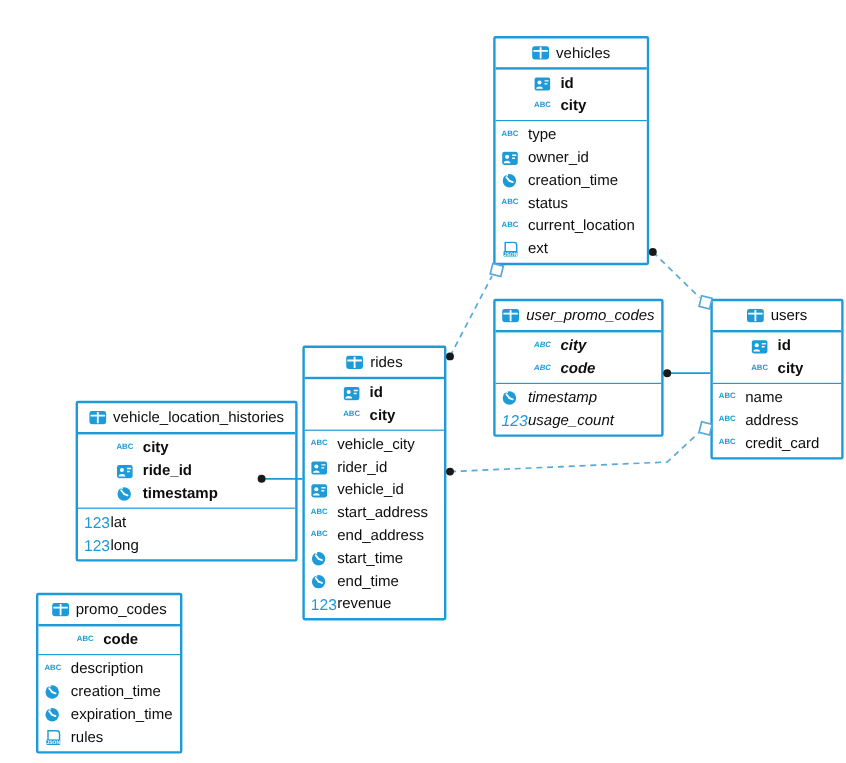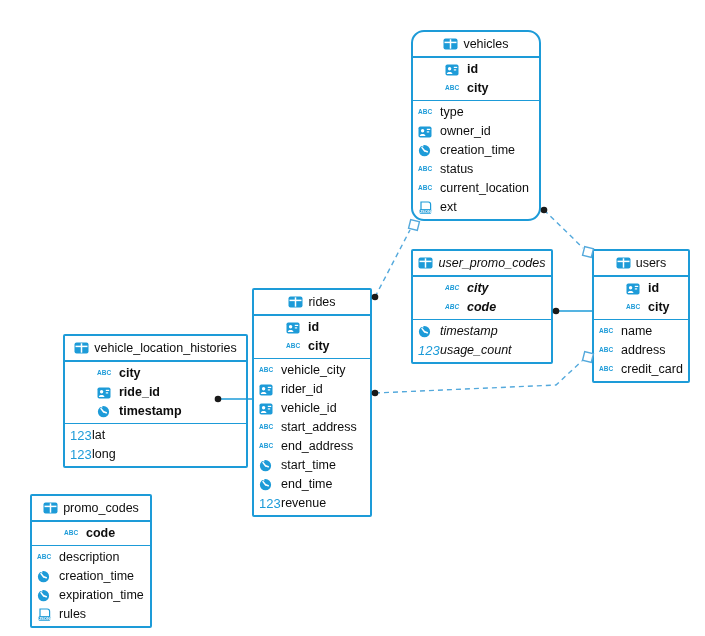--- a/index.html
+++ b/index.html
@@ -68,21 +68,21 @@
       <polyline points="375,297 410,230" fill="none" stroke="#54a9dc" stroke-width="1.4" stroke-dasharray="5 4"></polyline>
       <circle cx="375" cy="297" r="3.3" fill="#1a1a1a"></circle>
       <rect x="409.5" y="220.5" width="9" height="9" fill="#ffffff" stroke="#54a9dc" stroke-width="1.4" transform="rotate(14 414 225)"></rect>
       <polyline points="544,210 583,248" fill="none" stroke="#54a9dc" stroke-width="1.4" stroke-dasharray="5 4"></polyline>
       <circle cx="544" cy="210" r="3.3" fill="#1a1a1a"></circle>
       <rect x="583.5" y="247.5" width="9" height="9" fill="#ffffff" stroke="#54a9dc" stroke-width="1.4" transform="rotate(14 588 252)"></rect>
       <polyline points="375,393 556,385 582,361" fill="none" stroke="#54a9dc" stroke-width="1.4" stroke-dasharray="5 4"></polyline>
       <circle cx="375" cy="393" r="3.3" fill="#1a1a1a"></circle>
       <rect x="583.5" y="352.5" width="9" height="9" fill="#ffffff" stroke="#54a9dc" stroke-width="1.4" transform="rotate(14 588 357)"></rect>
     </svg>
-<div class="table" style="left: 411px; top: 30px; width: 130px; border-radius: 13px;">
+<div class="table" style="left: 411px; top: 30px; width: 130px;">
       <div class="thead">
         <span class="icn" style="width: auto; min-width: 0px;">
           <svg width="15" height="12" viewBox="0 0 15 12">
             <rect x="0.5" y="0.5" width="14" height="11" rx="2" fill="#1d9bd8"></rect>
             <line x1="1.5" y1="4.4" x2="13.5" y2="4.4" stroke="#fff" stroke-width="1.5"></line>
             <line x1="7.5" y1="1.3" x2="7.5" y2="10.7" stroke="#fff" stroke-width="1.5"></line>
           </svg>
         </span>
         <span class="tname">vehicles</span>
       </div>
@@ -198,21 +198,21 @@
           <span class="lbl">timestamp</span>
         </div>
         <div class="row">
           <span class="icn">
             <span class="num">123</span>
           </span>
           <span class="lbl">usage_count</span>
         </div>
       </div>
     </div>
-    <div class="table" style="left: 592px; top: 249px; width: 98px;">
+    <div class="table" style="left: 592px; top: 249px; width: 111px;">
       <div class="thead">
         <span class="icn" style="width: auto; min-width: 0px;">
           <svg width="15" height="12" viewBox="0 0 15 12">
             <rect x="0.5" y="0.5" width="14" height="11" rx="2" fill="#1d9bd8"></rect>
             <line x1="1.5" y1="4.4" x2="13.5" y2="4.4" stroke="#fff" stroke-width="1.5"></line>
             <line x1="7.5" y1="1.3" x2="7.5" y2="10.7" stroke="#fff" stroke-width="1.5"></line>
           </svg>
         </span>
         <span class="tname">users</span>
       </div>

